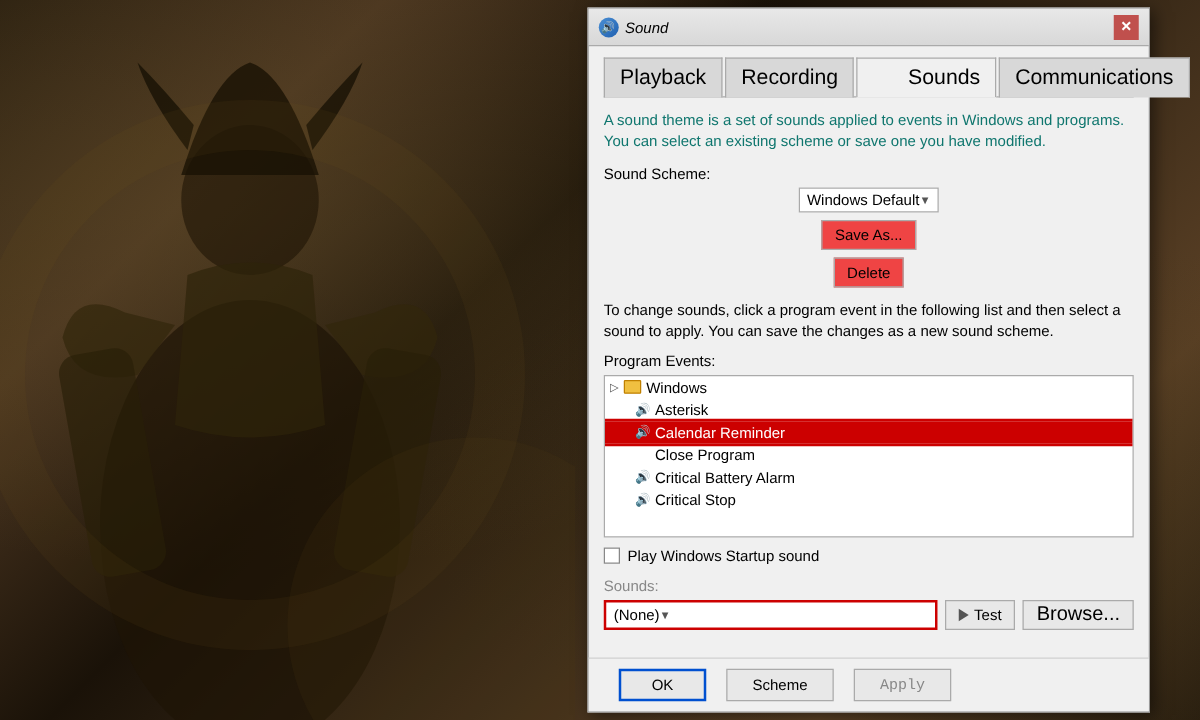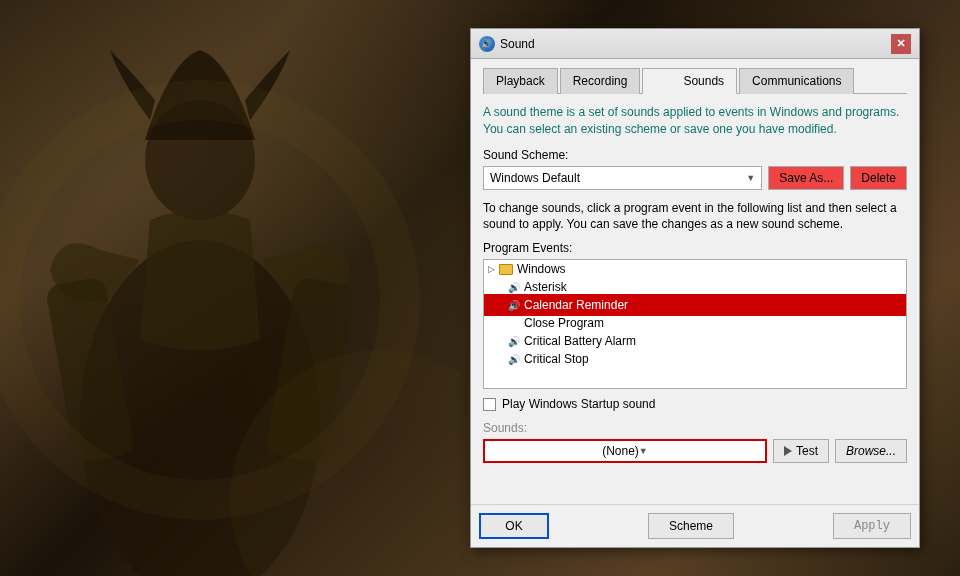--- a/index.html
+++ b/index.html
@@ -72,20 +72,21 @@
       justify-content: center;
       color: white;
       font-size: 9px;
       flex-shrink: 0;
     }
 
     .title-text {
       font-size: 12px;
       font-weight: normal;
       color: #000;
+      font-style: italic;
     }
 
     .close-btn {
       width: 20px;
       height: 20px;
       background: #c0504d;
       color: white;
       border: none;
       cursor: pointer;
       display: flex;
@@ -108,21 +109,21 @@
       border-bottom: 1px solid #aaa;
       margin-bottom: 10px;
     }
 
     .tab {
       padding: 5px 12px;
       border: 1px solid #aaa;
       border-bottom: none;
       background: #d8d8d8;
       cursor: pointer;
-      font-size: 12px;
+      font-size: 17px;
       margin-right: 2px;
       position: relative;
       top: 1px;
     }
 
     .tab.active {
       background: #f0f0f0;
       border-bottom: 1px solid #f0f0f0;
       z-index: 1;
       padding-left: 40px;
@@ -140,20 +141,21 @@
       font-size: 12px;
       color: #000;
       margin-bottom: 4px;
     }
 
     .scheme-row {
       display: flex;
       gap: 6px;
       margin-bottom: 10px;
       align-items: center;
+      flex-direction: column;
     }
 
     .scheme-select {
       flex: 1;
       height: 24px;
       border: 1px solid #aaa;
       background: white;
       padding: 2px 6px;
       font-size: 12px;
       display: flex;
@@ -269,21 +271,21 @@
 
     .sounds-select {
       flex: 1;
       height: 24px;
       border: 2px solid #cc0000;
       background: white;
       padding: 2px 6px;
       font-size: 12px;
       display: flex;
       align-items: center;
-      justify-content: center;
+      justify-content: flex-start;
       cursor: pointer;
     }
 
     .play-btn {
       height: 24px;
       padding: 0 10px;
       border: 1px solid #aaa;
       background: #e8e8e8;
       font-size: 12px;
       cursor: pointer;
@@ -298,29 +300,28 @@
       border-top: 5px solid transparent;
       border-bottom: 5px solid transparent;
       border-left: 8px solid #555;
     }
 
     .browse-btn {
       height: 24px;
       padding: 0 10px;
       border: 1px solid #aaa;
       background: #e8e8e8;
-      font-size: 12px;
-      cursor: pointer;
-      font-style: italic;
+      font-size: 16px;
+      cursor: pointer;
     }
 
     .dialog-footer {
-      padding: 8px 8px;
-      display: flex;
-      justify-content: space-between;
+      padding: 8px 24px;
+      display: flex;
+      justify-content: flex-start;
       gap: 16px;
       border-top: 1px solid #d0d0d0;
       background: #f0f0f0;
     }
 
     .footer-btn {
       height: 26px;
       padding: 0 20px;
       border: 1px solid #aaa;
       background: #e8e8e8;

